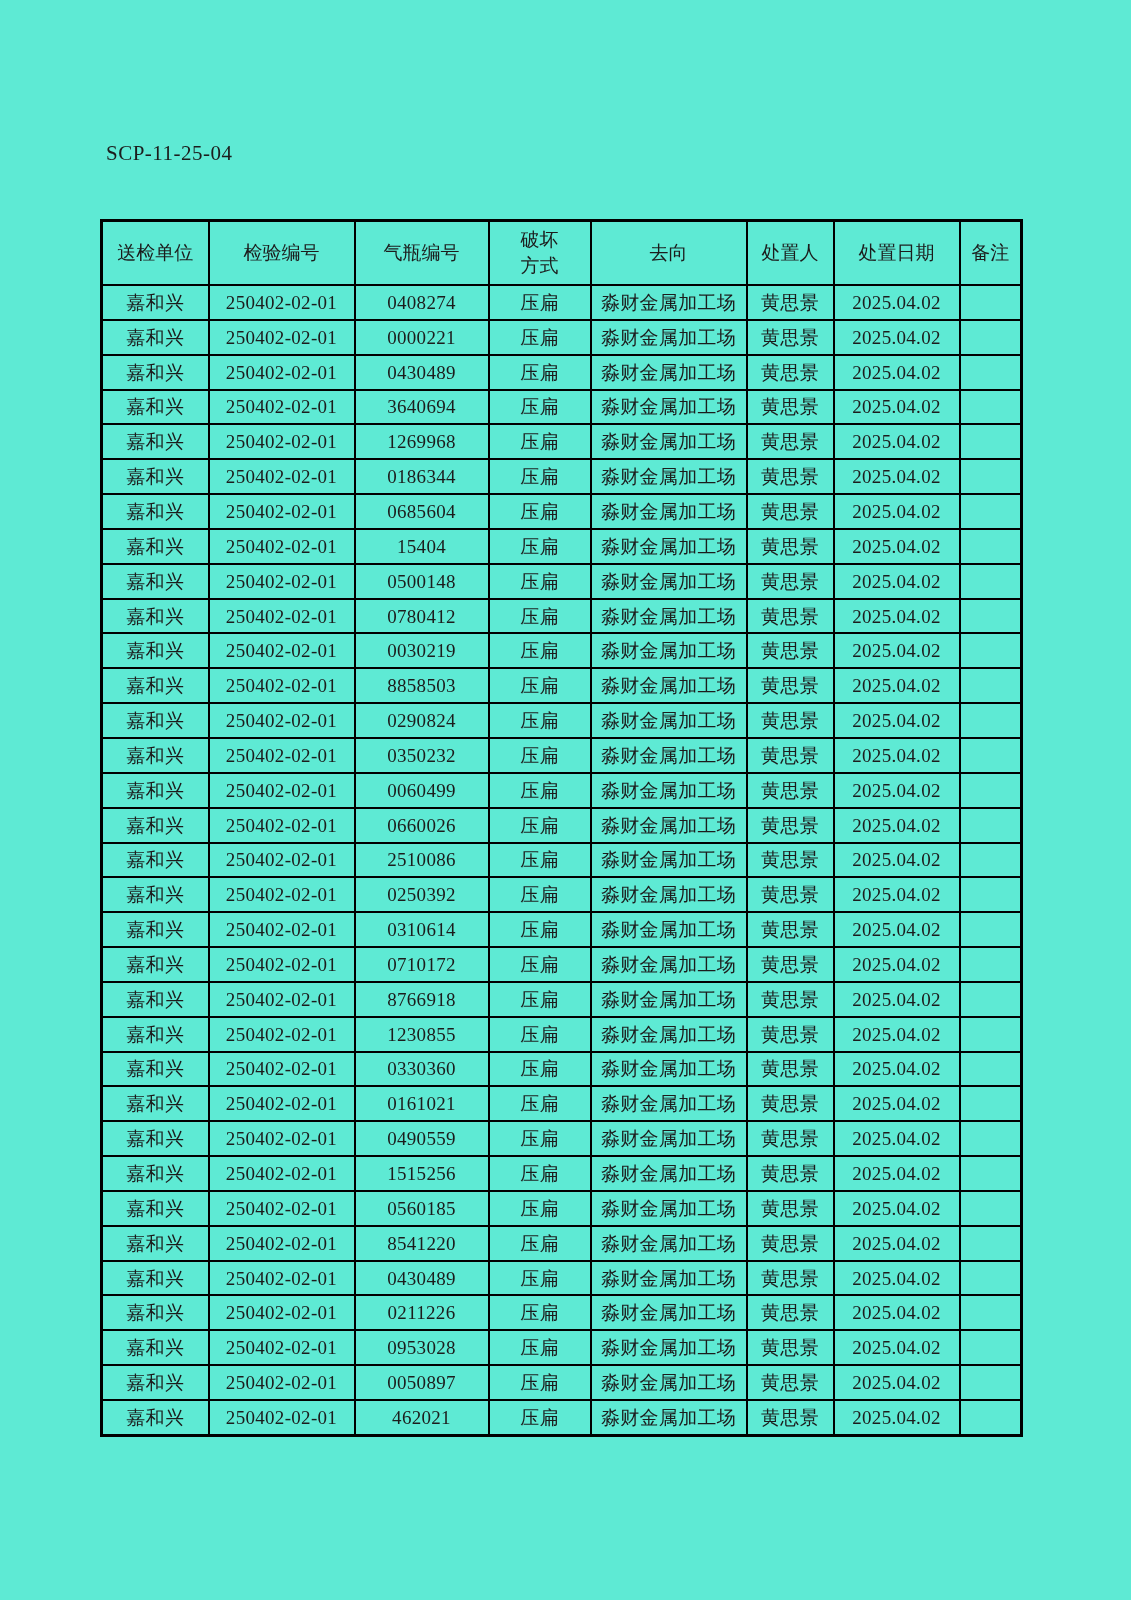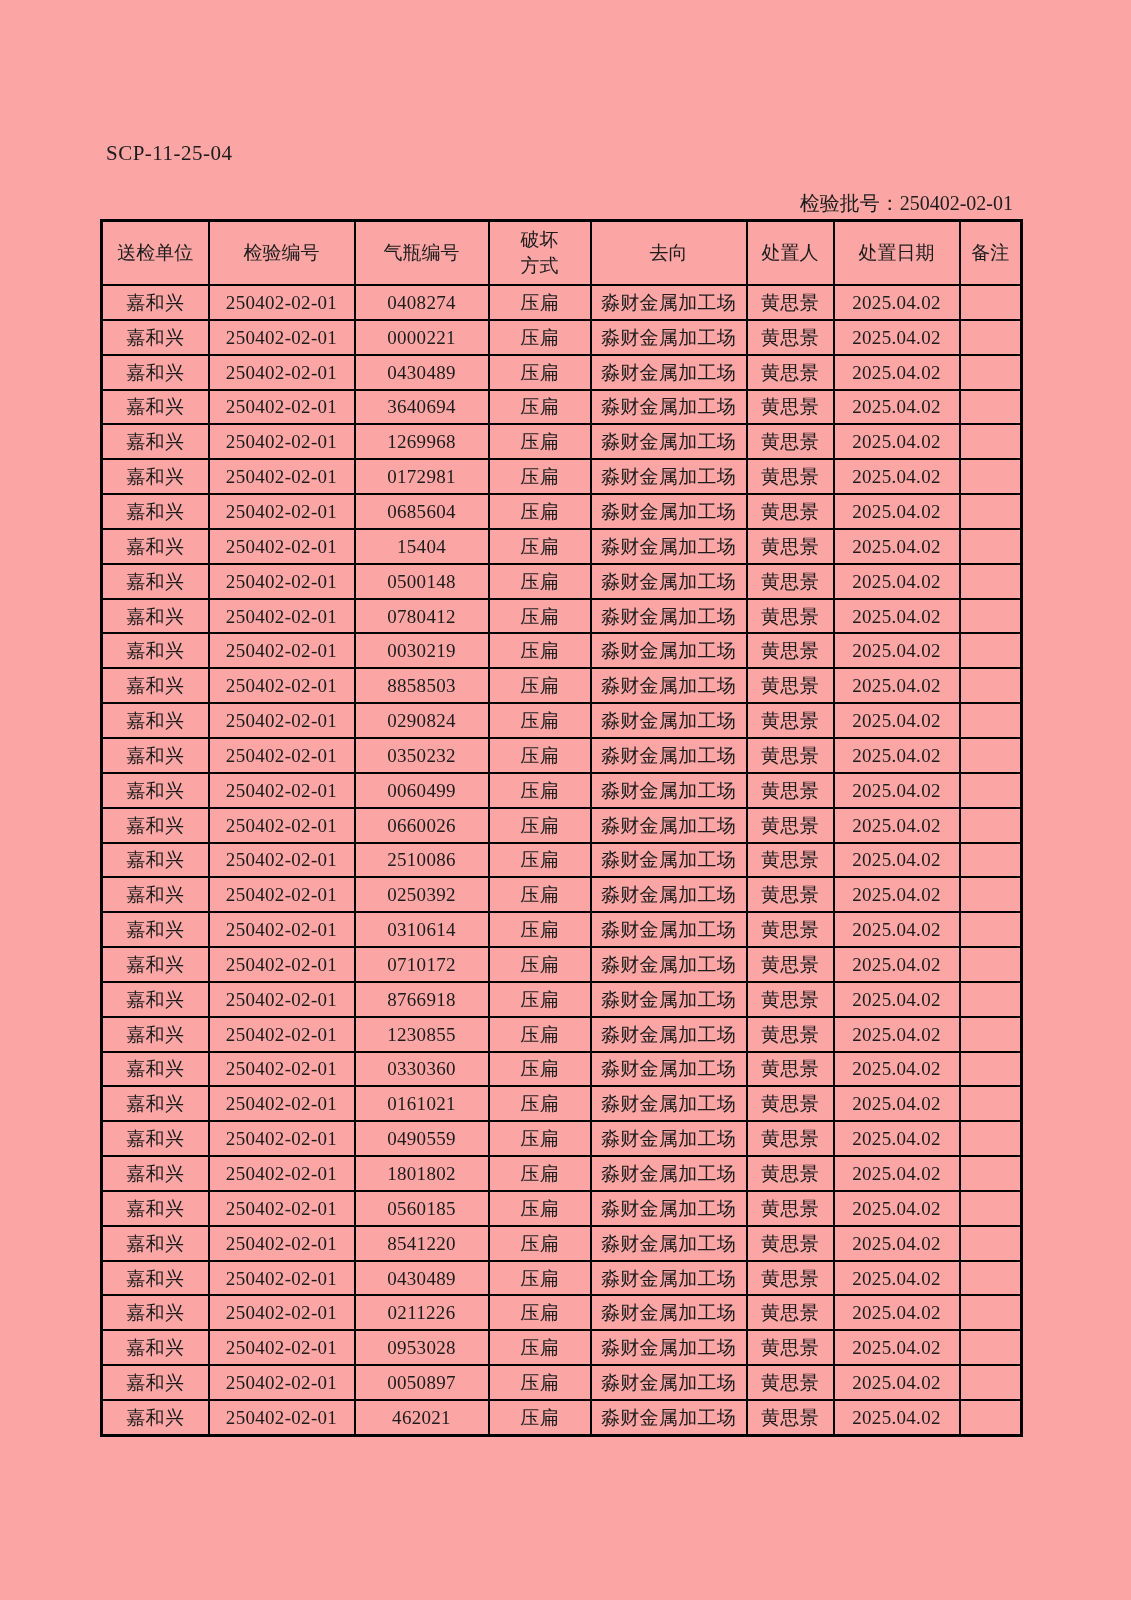--- a/index.html
+++ b/index.html
@@ -1,21 +1,21 @@
 <!DOCTYPE html>
 <html><head>
 <meta charset="utf-8">
 <style>
   html, body { margin: 0; padding: 0; background: #e8e8e8; }
   .page {
     position: relative;
     width: 1131px;
     height: 1600px;
     margin: 0 auto;
-    background: #fca5a5;
+    background: #5eead4;
     font-family: "Liberation Serif", "DejaVu Serif", serif;
     color: #1c1c1c;
     overflow: hidden;
   }
   .doc-code {
     position: absolute;
     left: 106px;
     top: 141px;
     font-size: 21px;
     letter-spacing: 0.5px;
@@ -73,21 +73,20 @@
     line-height: 1;
     letter-spacing: 0.3px;
     white-space: nowrap;
   }
 </style>
 </head>
 <body>
 
 <div class="page">
   <div class="doc-code">SCP-11-25-04</div>
-  <div class="batch-line">检验批号：250402-02-01</div>
 
   <div class="table-wrap">
     <table class="registry">
       <colgroup>
           <col style="width: 107px;">
           <col style="width: 146px;">
           <col style="width: 134px;">
           <col style="width: 102px;">
           <col style="width: 156px;">
           <col style="width: 87px;">
@@ -154,21 +153,21 @@
             <td>1269968</td>
             <td>压扁</td>
             <td>淼财金属加工场</td>
             <td>黄思景</td>
             <td>2025.04.02</td>
             <td></td>
           </tr>
           <tr>
             <td>嘉和兴</td>
             <td>250402-02-01</td>
-            <td>0172981</td>
+            <td>0186344</td>
             <td>压扁</td>
             <td>淼财金属加工场</td>
             <td>黄思景</td>
             <td>2025.04.02</td>
             <td></td>
           </tr>
           <tr>
             <td>嘉和兴</td>
             <td>250402-02-01</td>
             <td>0685604</td>
@@ -354,21 +353,21 @@
             <td>0490559</td>
             <td>压扁</td>
             <td>淼财金属加工场</td>
             <td>黄思景</td>
             <td>2025.04.02</td>
             <td></td>
           </tr>
           <tr>
             <td>嘉和兴</td>
             <td>250402-02-01</td>
-            <td>1801802</td>
+            <td>1515256</td>
             <td>压扁</td>
             <td>淼财金属加工场</td>
             <td>黄思景</td>
             <td>2025.04.02</td>
             <td></td>
           </tr>
           <tr>
             <td>嘉和兴</td>
             <td>250402-02-01</td>
             <td>0560185</td>

